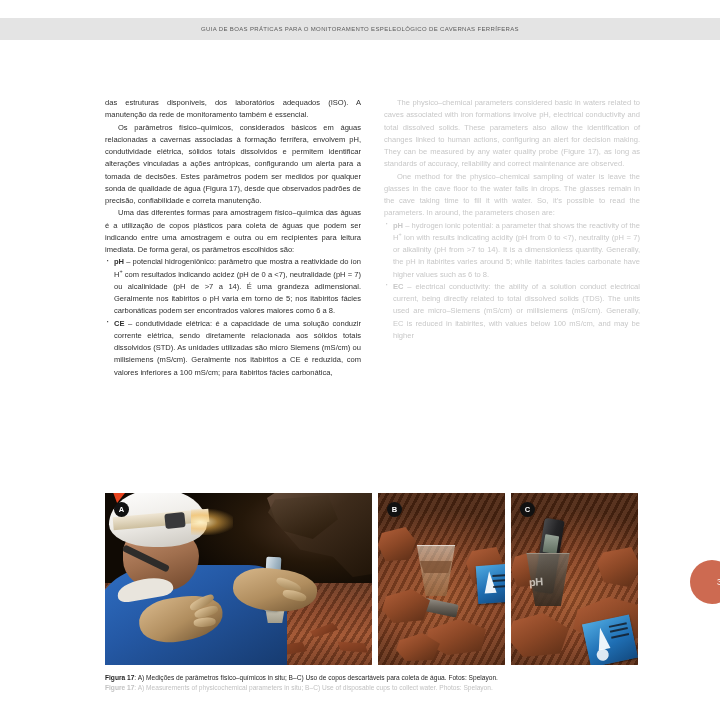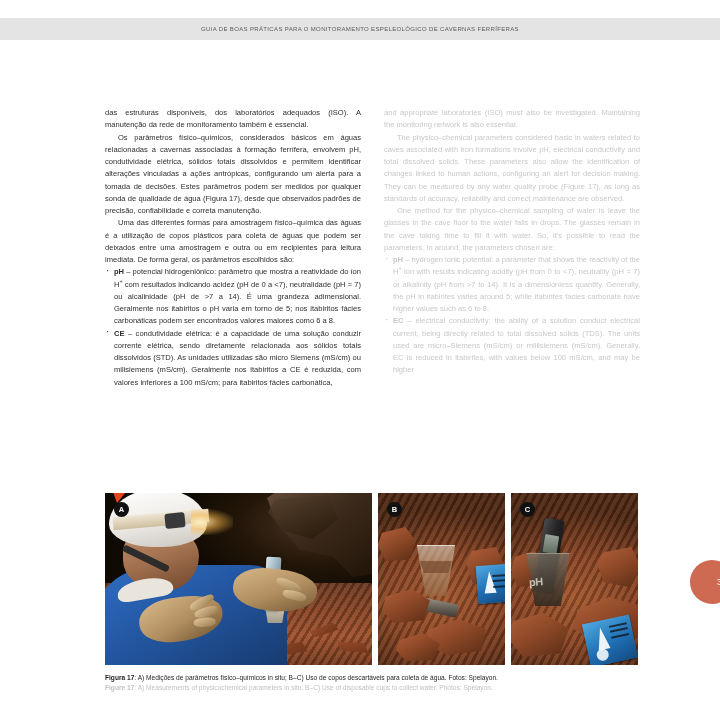--- a/index.html
+++ b/index.html
@@ -39,21 +39,21 @@
   
   #columns {
     position: absolute;
     left: 0;
     top: 97px;
     width: 720px;
     height: 390px;
   }
   .column {
     position: absolute;
-    top: 10px;
+    top: 0;
     width: 256px;
     font-size: 7.55px;
     line-height: 12.25px;
     text-align: justify;
     text-justify: inter-word;
   }
   #col-pt {
     left: 105px;
     color: #2e2e2e;
   }
@@ -436,29 +436,28 @@
 
 <div id="running-header">
   <span class="header-text">GUIA DE BOAS PRÁTICAS PARA O MONITORAMENTO ESPELEOLÓGICO DE CAVERNAS FERRÍFERAS</span>
 </div>
 
 <div id="columns">
 
   <div class="column" id="col-pt">
     <p>das estruturas disponíveis, dos laboratórios adequados (ISO). A manutenção da rede de monitoramento também é essencial.</p>
     <p class="indent">Os parâmetros físico–químicos, considerados básicos em águas relacionadas a cavernas associadas à formação ferrífera, envolvem pH, condutividade elétrica, sólidos totais dissolvidos e permitem identificar alterações vinculadas a ações antrópicas, configurando um alerta para a tomada de decisões. Estes parâmetros podem ser medidos por qualquer sonda de qualidade de água (Figura 17), desde que observados padrões de precisão, confiabilidade e correta manutenção.</p>
-    <p class="indent">Uma das diferentes formas para amostragem físico–química das águas é a utilização de copos plásticos para coleta de águas que podem ser deixados entre uma amostragem e outra ou em recipientes para leitura imediata. De forma geral, os parâmetros escolhidos são:</p>
+    <p class="indent">Uma das diferentes formas para amostragem físico–química das águas é a utilização de copos plásticos para coleta de águas que podem ser indicando entre uma amostragem e outra ou em recipientes para leitura imediata. De forma geral, os parâmetros escolhidos são:</p>
     <ul class="bullet-list">
       <li><b>pH</b><span> – potencial hidrogeniônico: parâmetro que mostra a reatividade do íon H</span><sup>+</sup><span> com resultados indicando acidez (pH de 0 a &lt;7), neutralidade (pH = 7) ou alcalinidade (pH de &gt;7 a 14). É uma grandeza adimensional. Geralmente nos itabiritos o pH varia em torno de 5; nos itabiritos fácies carbonáticas podem ser encontrados valores maiores como 6 a 8.</span></li>
       <li><b>CE</b><span> – condutividade elétrica: é a capacidade de uma solução conduzir corrente elétrica, sendo diretamente relacionada aos sólidos totais dissolvidos (STD). As unidades utilizadas são micro Siemens (mS/cm) ou milisiemens (mS/cm). Geralmente nos itabiritos a CE é reduzida, com valores inferiores a 100 mS/cm; para itabiritos fácies carbonática,</span></li>
     </ul>
   </div>
 
   <div class="column" id="col-en">
-    <p>and appropriate laboratories (ISO) must also be investigated. Maintaining the monitoring network is also essential.</p>
     <p class="indent">The physico–chemical parameters considered basic in waters related to caves associated with iron formations involve pH, electrical conductivity and total dissolved solids. These parameters also allow the identification of changes linked to human actions, configuring an alert for decision making. They can be measured by any water quality probe (Figure 17), as long as standards of accuracy, reliability and correct maintenance are observed.</p>
     <p class="indent">One method for the physico–chemical sampling of water is leave the glasses in the cave floor to the water falls in drops. The glasses remain in the cave taking time to fill it with water. So, it's possible to read the parameters. In around, the parameters chosen are:</p>
     <ul class="bullet-list">
       <li><b>pH</b><span> – hydrogen ionic potential: a parameter that shows the reactivity of the H</span><sup>+</sup><span> ion with results indicating acidity (pH from 0 to &lt;7), neutrality (pH = 7) or alkalinity (pH from &gt;7 to 14). It is a dimensionless quantity. Generally, the pH in itabirites varies around 5; while itabirites facies carbonate have higher values such as 6 to 8.</span></li>
       <li><b>EC</b><span> – electrical conductivity: the ability of a solution conduct electrical current, being directly related to total dissolved solids (TDS). The units used are micro–Siemens (mS/cm) or millisiemens (mS/cm). Generally, EC is reduced in itabirites, with values below 100 mS/cm, and may be higher</span></li>
     </ul>
   </div>
 </div>
 
 <div id="figure-block">

